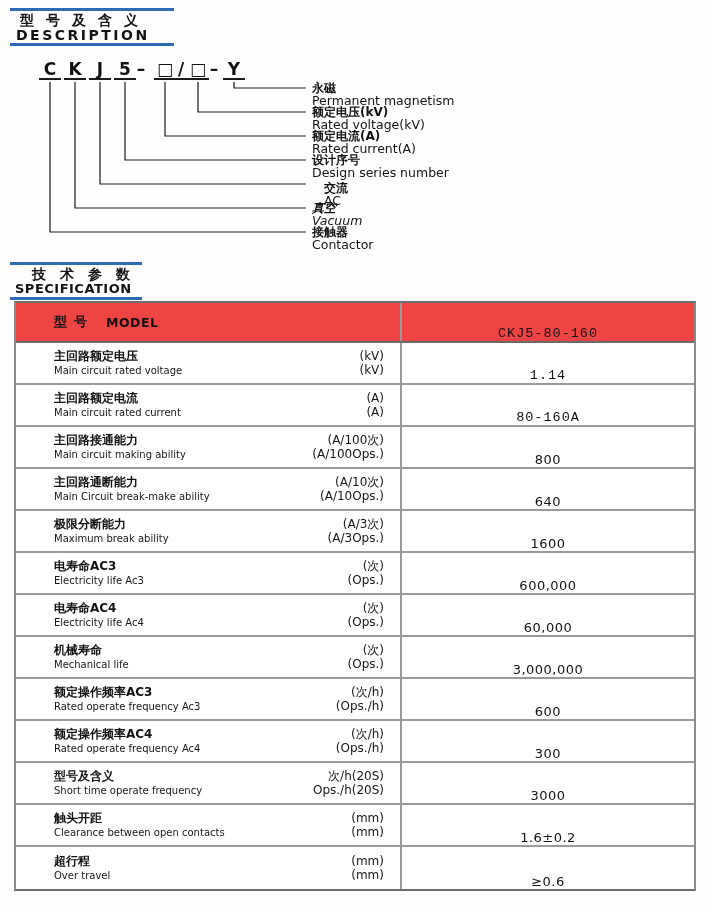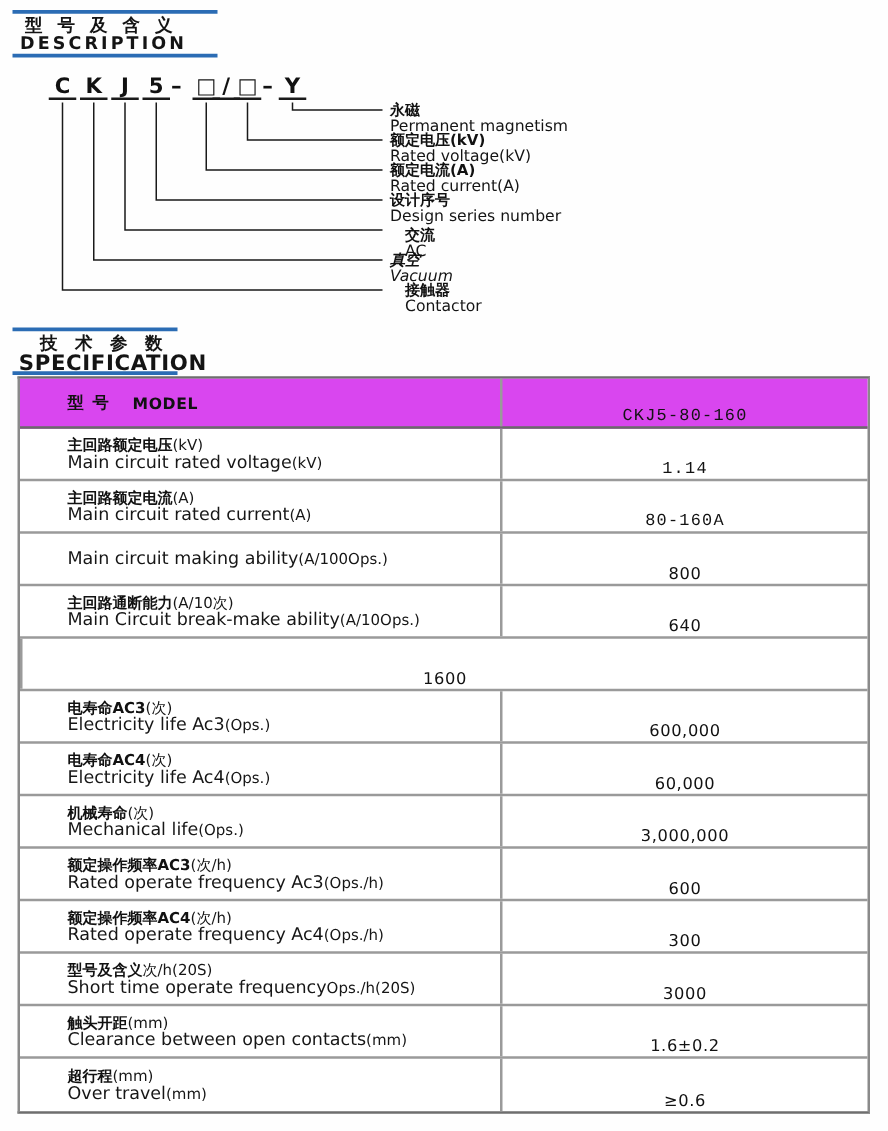--- a/index.html
+++ b/index.html
@@ -28,26 +28,26 @@
   svg.connectors { position:absolute; left:0; top:0; }
 
   
   .spec-table {
     position:absolute; left:14px; top:301px; width:682px;
     border:2px solid #8a8a8a; border-top:2px solid #6e6e6e; border-bottom:2px solid #6e6e6e;
     background:#fff;
   }
   .trow { display:flex; height:42px; border-bottom:2px solid #9a9a9a; }
   .trow:last-child { border-bottom:none; }
-  .thead { display:flex; height:40px; background:#d946ef; border-bottom:2px solid #6a6a6a; }
+  .thead { display:flex; height:40px; background:#ef4444; border-bottom:2px solid #6a6a6a; }
   .cell-left { width:384px; display:flex; flex-direction:column; justify-content:center; padding:0 16px 0 38px; }
   .cell-right { flex:1; border-left:2px solid #9a9a9a; display:flex; align-items:flex-end; justify-content:center; }
-  .pline { display:flex; align-items:baseline; line-height:14px; }
+  .pline { display:flex; justify-content:space-between; align-items:baseline; line-height:14px; }
   .p-cn { font-size:12px; font-weight:bold; color:#111; }
-  .p-en { font-size:14px; color:#161616; }
+  .p-en { font-size:10px; color:#161616; }
   .p-unit { font-size:12px; color:#161616; }
   .val { font-size:13px; color:#121212; letter-spacing:0.5px; }
   .mono { font-family:"Liberation Mono","DejaVu Sans Mono",monospace; font-size:13.5px; letter-spacing:1px; }
   .th-cn { font-size:13px; font-weight:bold; letter-spacing:7px; color:#111; }
   .th-en { font-size:12.5px; font-weight:bold; letter-spacing:0.5px; margin-left:12px; color:#111; }
 </style>
 </head>
 <body>
 
 <div class="abs" style="left:0;top:0;width:620px;height:905px;">
@@ -100,30 +100,30 @@
         <span class="lab-en">Design series number</span>
       </div>
       <div class="model-label" style="top: 182px; margin-left: 12px;">
         <span class="lab-cn">交流</span>
         <span class="lab-en">AC</span>
       </div>
       <div class="model-label" style="top: 202px; font-style: italic;">
         <span class="lab-cn">真空</span>
         <span class="lab-en">Vacuum</span>
       </div>
-      <div class="model-label" style="top: 226px; margin-left: 12px;">
+      <div class="model-label" style="top: 226px;">
         <span class="lab-cn">接触器</span>
         <span class="lab-en">Contactor</span>
       </div>
     </div>
 
   <div>
     <div class="sec-rule" style="left:10px;top:262px;width:132px;"></div>
     <div class="sec-cn" style="left:20px;top:266px;letter-spacing:14px;margin-left:12px;">技术参数</div>
-    <div class="sec-en" style="left:15px;top:281px;font-size:17px;letter-spacing:0.5px;">SPECIFICATION</div>
+    <div class="sec-en" style="left:15px;top:281px;font-size:13px;letter-spacing:0.5px;">SPECIFICATION</div>
     <div class="sec-rule" style="left:10px;top:297px;width:132px;"></div>
   </div>
 
   <div class="spec-table">
     <div class="thead">
       <div class="cell-left" style="flex-direction:row;align-items:center;justify-content:flex-start;">
         <span class="th-cn">型号</span>
         <span class="th-en">MODEL</span>
       </div>
       <div class="cell-right">
@@ -159,20 +159,24 @@
       </div>
     </div>
     <div class="cell-right">
       <span class="val mono">80-160A</span>
     </div>
   </div>
 
   <div class="trow">
     <div class="cell-left">
       <div class="pline">
+        <span class="p-cn">主回路接通能力</span>
+        <span class="p-unit">(A/100次)</span>
+      </div>
+      <div class="pline">
         <span class="p-en">Main circuit making ability</span>
         <span class="p-unit">(A/100Ops.)</span>
       </div>
     </div>
     <div class="cell-right">
       <span class="val">800</span>
     </div>
   </div>
 
   <div class="trow">
@@ -185,20 +189,30 @@
         <span class="p-en">Main Circuit break-make ability</span>
         <span class="p-unit">(A/10Ops.)</span>
       </div>
     </div>
     <div class="cell-right">
       <span class="val">640</span>
     </div>
   </div>
 
   <div class="trow">
+    <div class="cell-left">
+      <div class="pline">
+        <span class="p-cn">极限分断能力</span>
+        <span class="p-unit">(A/3次)</span>
+      </div>
+      <div class="pline">
+        <span class="p-en">Maximum break ability</span>
+        <span class="p-unit">(A/3Ops.)</span>
+      </div>
+    </div>
     <div class="cell-right">
       <span class="val">1600</span>
     </div>
   </div>
 
   <div class="trow">
     <div class="cell-left">
       <div class="pline">
         <span class="p-cn">电寿命AC3</span>
         <span class="p-unit">(次)</span>

